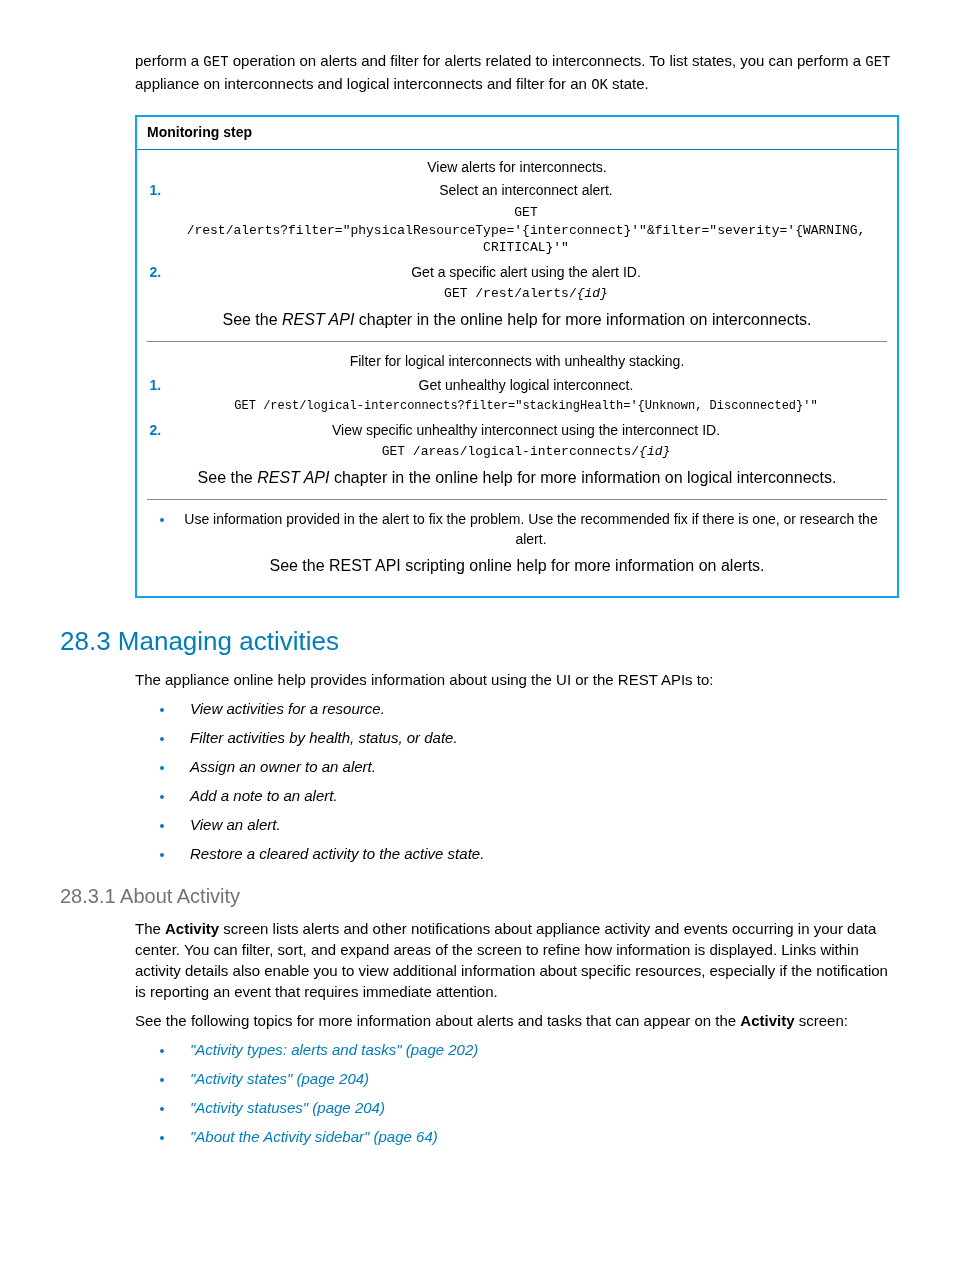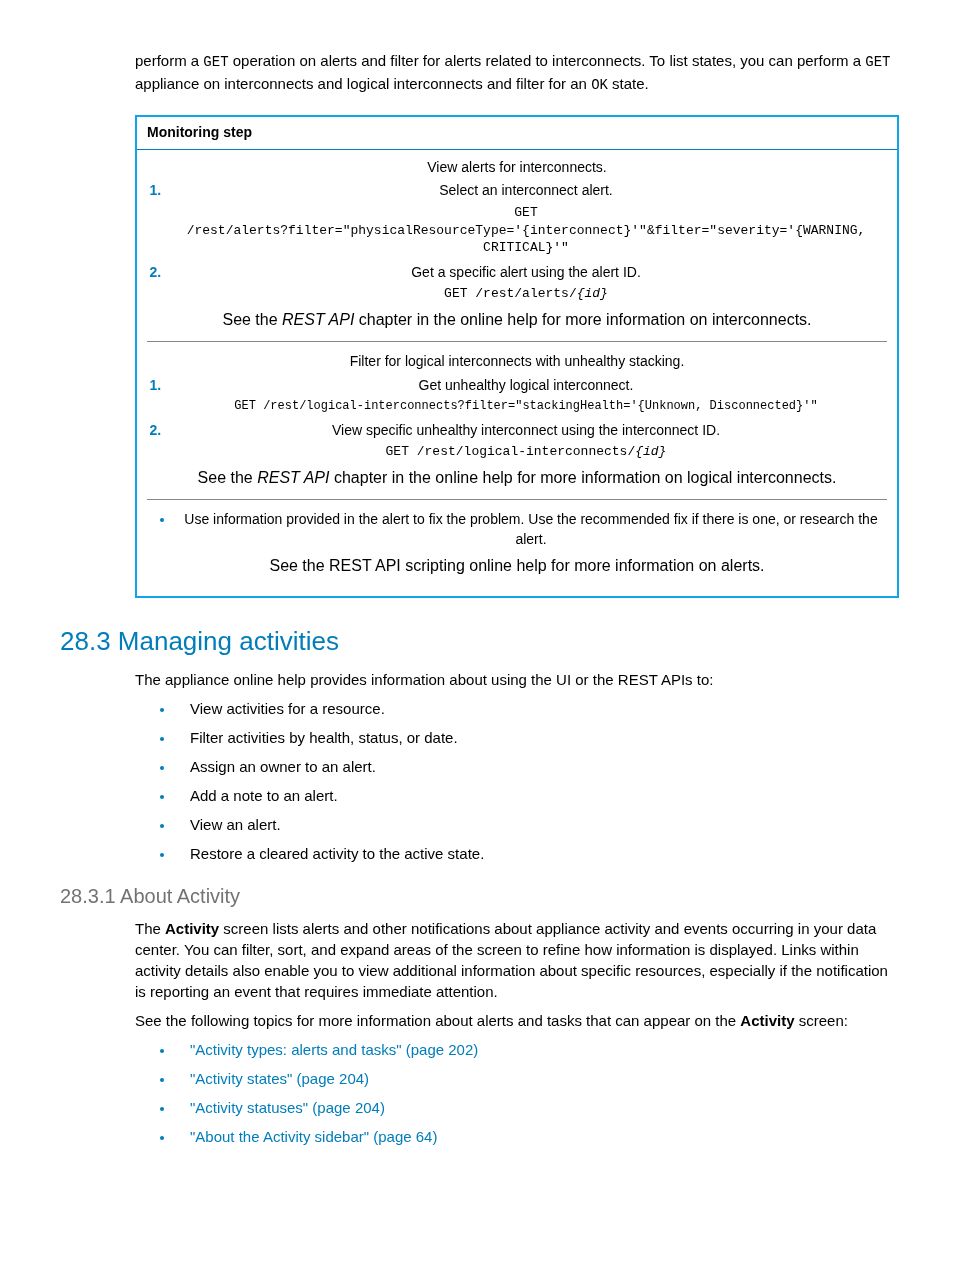--- a/index.html
+++ b/index.html
@@ -91,20 +91,21 @@
     margin-left: 75px;
     margin-bottom: 8px;
   }
   ul.main-bullet {
     margin: 8px 0 8px 95px;
     padding-left: 20px;
   }
   ul.main-bullet li {
     margin-bottom: 8px;
     padding-left: 15px;
+    font-style: italic;
   }
   ul.main-bullet li::marker {
     color: #007dba;
     font-size: 14px;
   }
   .link {
     color: #007dba;
   }
   .footer {
     text-align: right;
@@ -152,21 +153,21 @@
 
     <div class="monitor-section">
       <div>Filter for logical interconnects with unhealthy stacking.</div>
       <ol class="numbered">
         <li>
           <span>Get unhealthy logical interconnect.</span>
           <div class="code-block" style="font-size:12px;">GET /rest/logical-interconnects?filter="stackingHealth='{Unknown, Disconnected}'"</div>
         </li>
         <li>
           <span>View specific unhealthy interconnect using the interconnect ID.</span>
-          <div class="code-block"><span>GET /rest/logical-interconnects/</span><span class="italic">{id}</span></div>
+          <div class="code-block"><span>GET /areas/logical-interconnects/</span><span class="italic">{id}</span></div>
         </li>
       </ol>
       <div class="see-text">
         <span>See the </span><span class="italic">REST API</span><span> chapter in the online help for more information on logical interconnects.</span>
       </div>
     </div>
 
     <div class="divider"></div>
 
     <div class="monitor-section">

